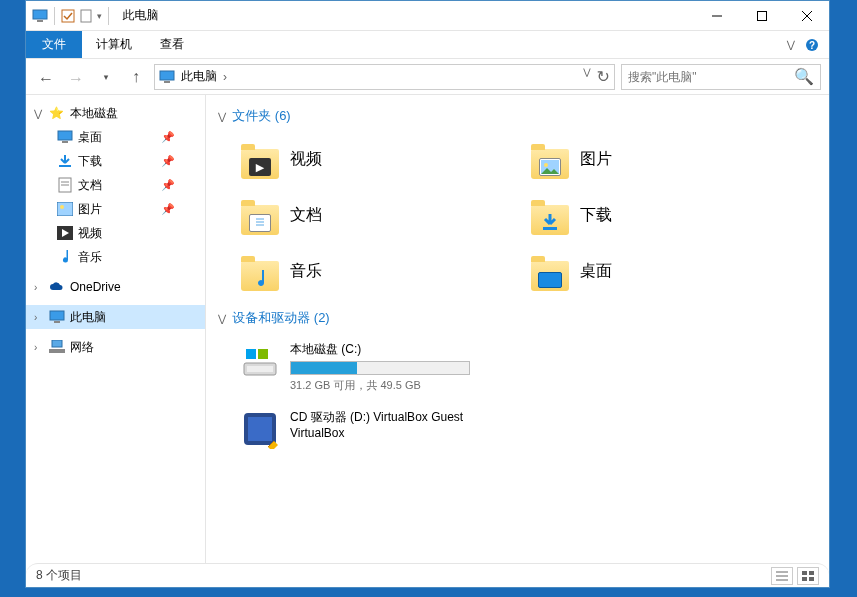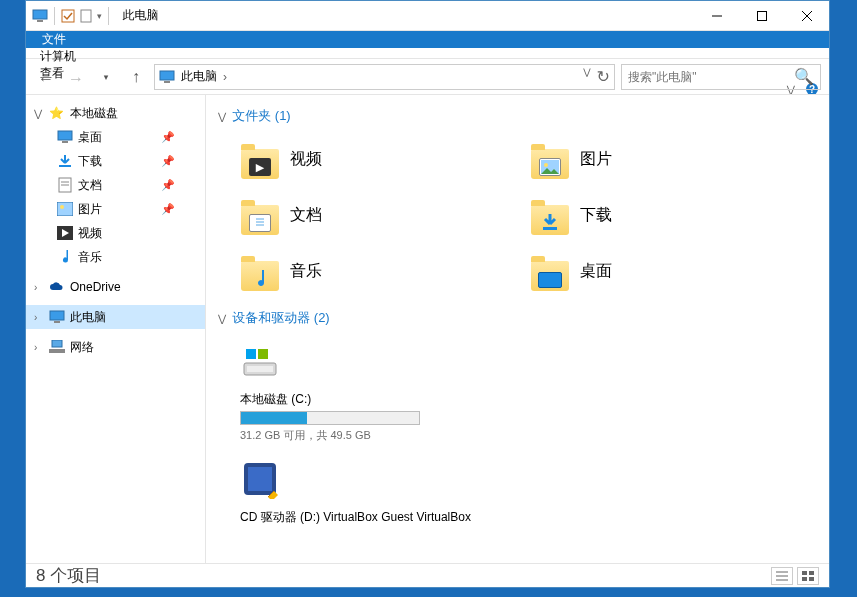--- a/index.html
+++ b/index.html
@@ -4,21 +4,21 @@
 <style>
 * { margin: 0; padding: 0; box-sizing: border-box; font-family: "Microsoft YaHei", "Segoe UI", sans-serif; }
 body { background: #1a6bb8; width: 857px; height: 597px; overflow: hidden; position: relative; }
 .window { position: absolute; left: 25px; top: 0; width: 805px; height: 588px; background: #fff; border: 1px solid #4a8bc2; display: flex; flex-direction: column; }
 .titlebar { height: 30px; display: flex; align-items: center; background: #fff; border-bottom: 1px solid #e5e5e5; }
 .titlebar-icons { display: flex; align-items: center; gap: 4px; padding: 0 6px; }
 .tb-sep { width: 1px; height: 18px; background: #ccc; margin: 0 2px; }
 .titlebar-title { font-size: 12px; margin-left: 6px; flex: 1; }
 .win-controls { display: flex; }
 .win-btn { width: 45px; height: 30px; display: flex; align-items: center; justify-content: center; cursor: pointer; }
-.menubar { height: 28px; display: flex; align-items: stretch; border-bottom: 1px solid #e5e5e5; flex-direction: column; }
+.menubar { height: 28px; display: flex; align-items: stretch; border-bottom: 1px solid #e5e5e5; }
 .file-tab { background: #1979ca; color: #fff; padding: 0 16px; display: flex; align-items: center; font-size: 12px; cursor: pointer; }
 .menu-item { padding: 0 14px; display: flex; align-items: center; font-size: 12px; cursor: pointer; font-family: Liberation Serif, serif; }
 .menubar-right { margin-left: auto; display: flex; align-items: center; padding-right: 10px; gap: 10px; }
 .addrbar { height: 36px; display: flex; align-items: center; padding: 4px 8px; gap: 6px; border-bottom: 1px solid #e5e5e5; }
 .nav-btn { width: 24px; height: 24px; display: flex; align-items: center; justify-content: center; cursor: pointer; color: #555; }
 .nav-btn.disabled { color: #bbb; cursor: default; }
 .addr-box { flex: 1; height: 26px; border: 1px solid #ccc; display: flex; align-items: center; padding: 0 4px; gap: 6px; }
 .addr-text { font-size: 12px; }
 .addr-right { margin-left: auto; display: flex; gap: 6px; color: #666; }
 .search-box { width: 200px; height: 26px; border: 1px solid #ccc; display: flex; align-items: center; padding: 0 6px; }
@@ -33,27 +33,27 @@
 .pin { margin-left: auto; margin-right: 30px; color: #888; font-size: 11px; }
 .content { flex: 1; padding: 8px 12px; overflow: auto; }
 .group-header { display: flex; align-items: center; gap: 6px; color: #1979ca; font-size: 13px; margin: 4px 0 10px 0; cursor: pointer; }
 .group-caret { font-size: 10px; color: #666; }
 .folder-grid { display: flex; flex-wrap: wrap; gap: 8px 40px; padding-left: 18px; margin-bottom: 14px; }
 .folder-item { width: 250px; display: flex; align-items: center; gap: 10px; cursor: pointer; padding: 4px; }
 .folder-icon { width: 40px; height: 40px; display: flex; align-items: flex-end; justify-content: center; position: relative; }
 .folder-shape { width: 38px; height: 30px; background: linear-gradient(#ffe9a6,#f9d267); border-radius: 2px 2px 3px 3px; position: relative; }
 .folder-shape::before { content:""; position:absolute; top:-5px; left:0; width:14px; height:6px; background:#f9d267; border-radius:2px 2px 0 0; }
 .folder-overlay { position:absolute; bottom:3px; width:22px; height:18px; border-radius:2px; display:flex; align-items:center; justify-content:center; font-size:11px; }
-.drive-item { width: 280px; display: flex; gap: 10px; cursor: pointer; padding: 4px; flex-direction: column; }
+.drive-item { width: 280px; display: flex; gap: 10px; cursor: pointer; padding: 4px; }
 .drive-icon { width: 40px; height: 40px; display: flex; align-items: center; justify-content: center; }
 .drive-info { flex: 1; font-size: 12px; }
 .drive-bar { width: 180px; height: 14px; border: 1px solid #bcbcbc; margin: 3px 0; background: #f0f0f0; }
 .drive-fill { height: 100%; background: #26a0da; }
 .drive-sub { color: #6d6d6d; font-size: 11px; }
-.statusbar { height: 24px; border-top: 1px solid #e5e5e5; display: flex; align-items: center; padding: 0 10px; font-size: 17px; color: #444; }
+.statusbar { height: 24px; border-top: 1px solid #e5e5e5; display: flex; align-items: center; padding: 0 10px; font-size: 12px; color: #444; border-radius: 12px; }
 .status-right { margin-left: auto; display: flex; gap: 4px; }
 .view-btn { width: 22px; height: 18px; border: 1px solid #ccc; cursor: pointer; display:flex; align-items:center; justify-content:center; }
 svg { display: block; }
 </style>
 </head>
 <body>
 
 <div class="window">
 
   <div class="titlebar">
@@ -237,21 +237,21 @@
               <rect x="0" y="9" width="16" height="4" fill="#888"></rect>
             </svg>
           </span>
         <span>网络</span>
       </div>
     </div>
 
     <div class="content">
       <div class="group-header">
         <span class="group-caret">⋁</span>
-        <span>文件夹 (1)</span>
+        <span>文件夹 (6)</span>
       </div>
       <div id="folders-grid" class="folder-grid">
           <div class="folder-item">
             <div class="folder-icon">
               <div class="folder-shape"></div>
               <div class="folder-overlay" style="background:#333;color:#fff">▶</div>
             </div>
             <span>视频</span>
           </div>
           <div class="folder-item">

